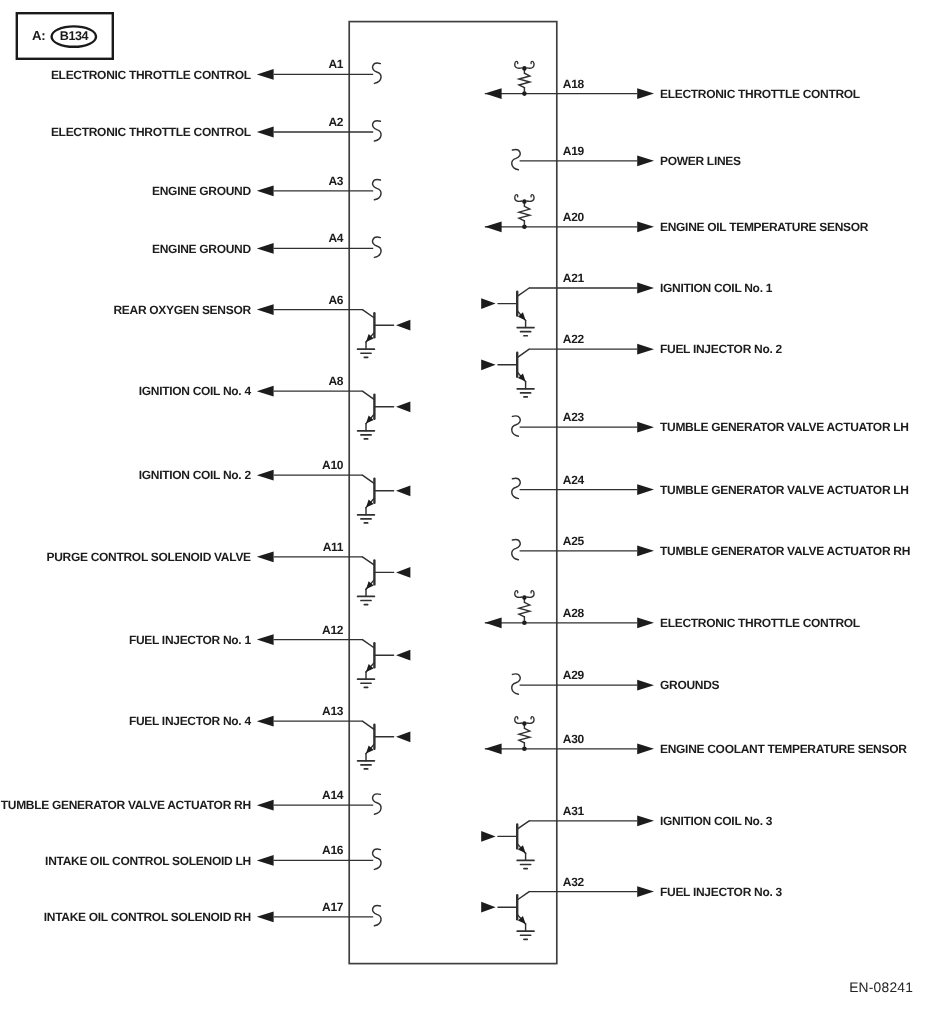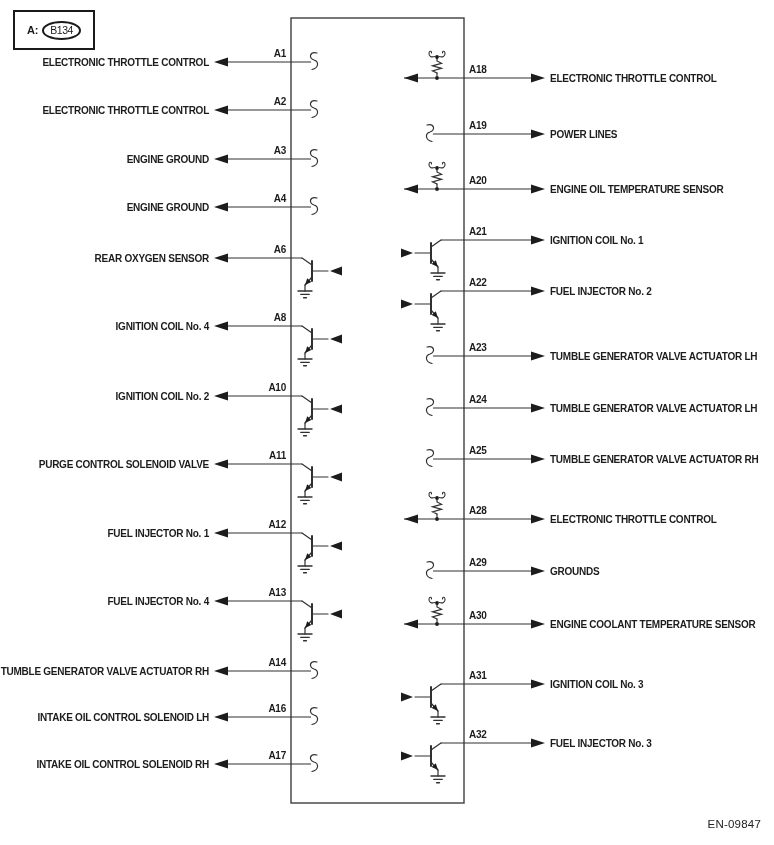--- a/index.html
+++ b/index.html
@@ -8,21 +8,21 @@
     font-family:"Liberation Sans",sans-serif;
   }
   .canvas svg{position:absolute;left:0;top:0;}
   .connector-id-box{
     position:absolute;left:13px;top:10px;width:78px;height:36px;
     border:2.5px solid #1a1a1a;display:flex;align-items:center;justify-content:center;
     gap:4px;background:#fff;
   }
   .connector-prefix{font-weight:bold;font-size:11px;color:#1a1a1a;letter-spacing:-0.2px;}
   .connector-oval{
-    font-weight:normal;font-size:10.5px;color:#1a1a1a;border:2px solid #1a1a1a;
+    font-weight:bold;font-size:10.5px;color:#1a1a1a;border:2px solid #1a1a1a;
     border-radius:50%;padding:1px 6px 2px 6px;letter-spacing:-0.4px;
   }
   .doc-code{
     position:absolute;right:13px;top:818px;font-size:11.5px;color:#222;
     letter-spacing:0.2px;
   }
   text{
     font-family:"Liberation Sans",sans-serif;font-weight:bold;font-size:10px;
     fill:#1c1c1c;letter-spacing:-0.25px;
   }
@@ -430,14 +430,14 @@
               <path d="M-1.2,36.4 H7.2" fill="none" stroke="#303030" stroke-width="1.4" stroke-linecap="round"></path>
               <path d="M1.6,39.8 H4.4" fill="none" stroke="#303030" stroke-width="1.4" stroke-linecap="round"></path>
             </g>
           </g>
         </g>
         <text x="469" y="738" text-anchor="start">A32</text>
         <text x="550" y="746.5" text-anchor="start">FUEL INJECTOR No. 3</text>
       </g>
     </svg>
 
-  <div class="doc-code">EN-09847</div>
+  <div class="doc-code">EN-08241</div>
 </div>
 
 </body></html>

